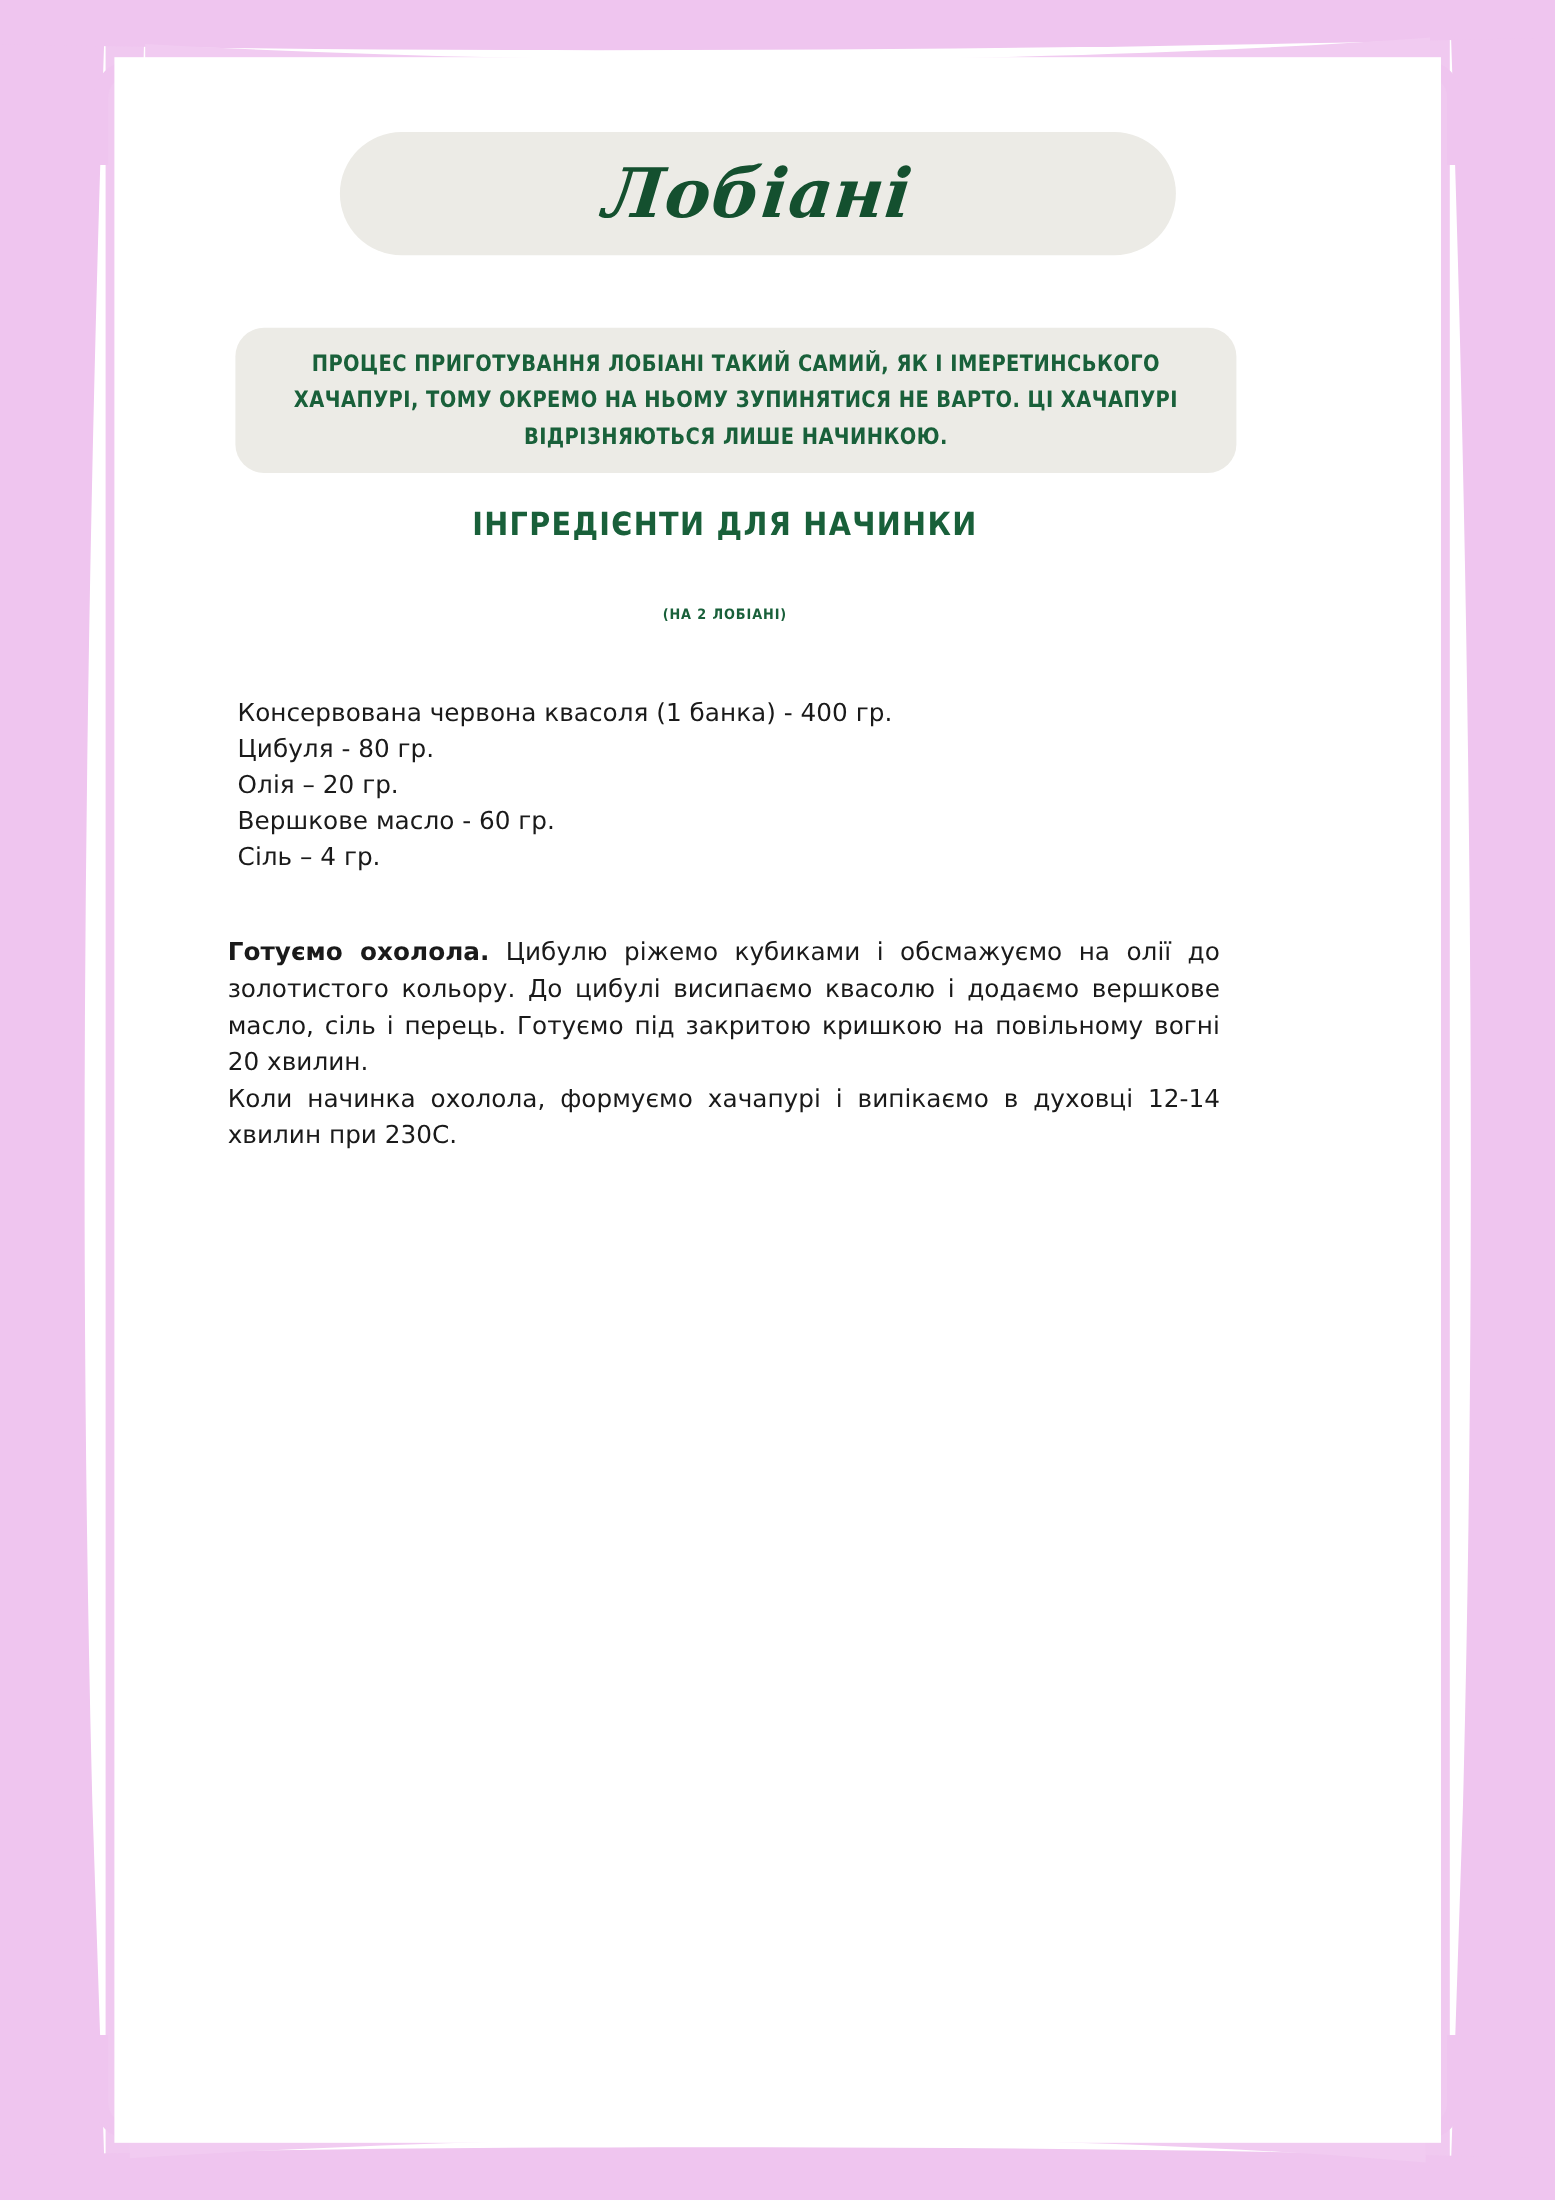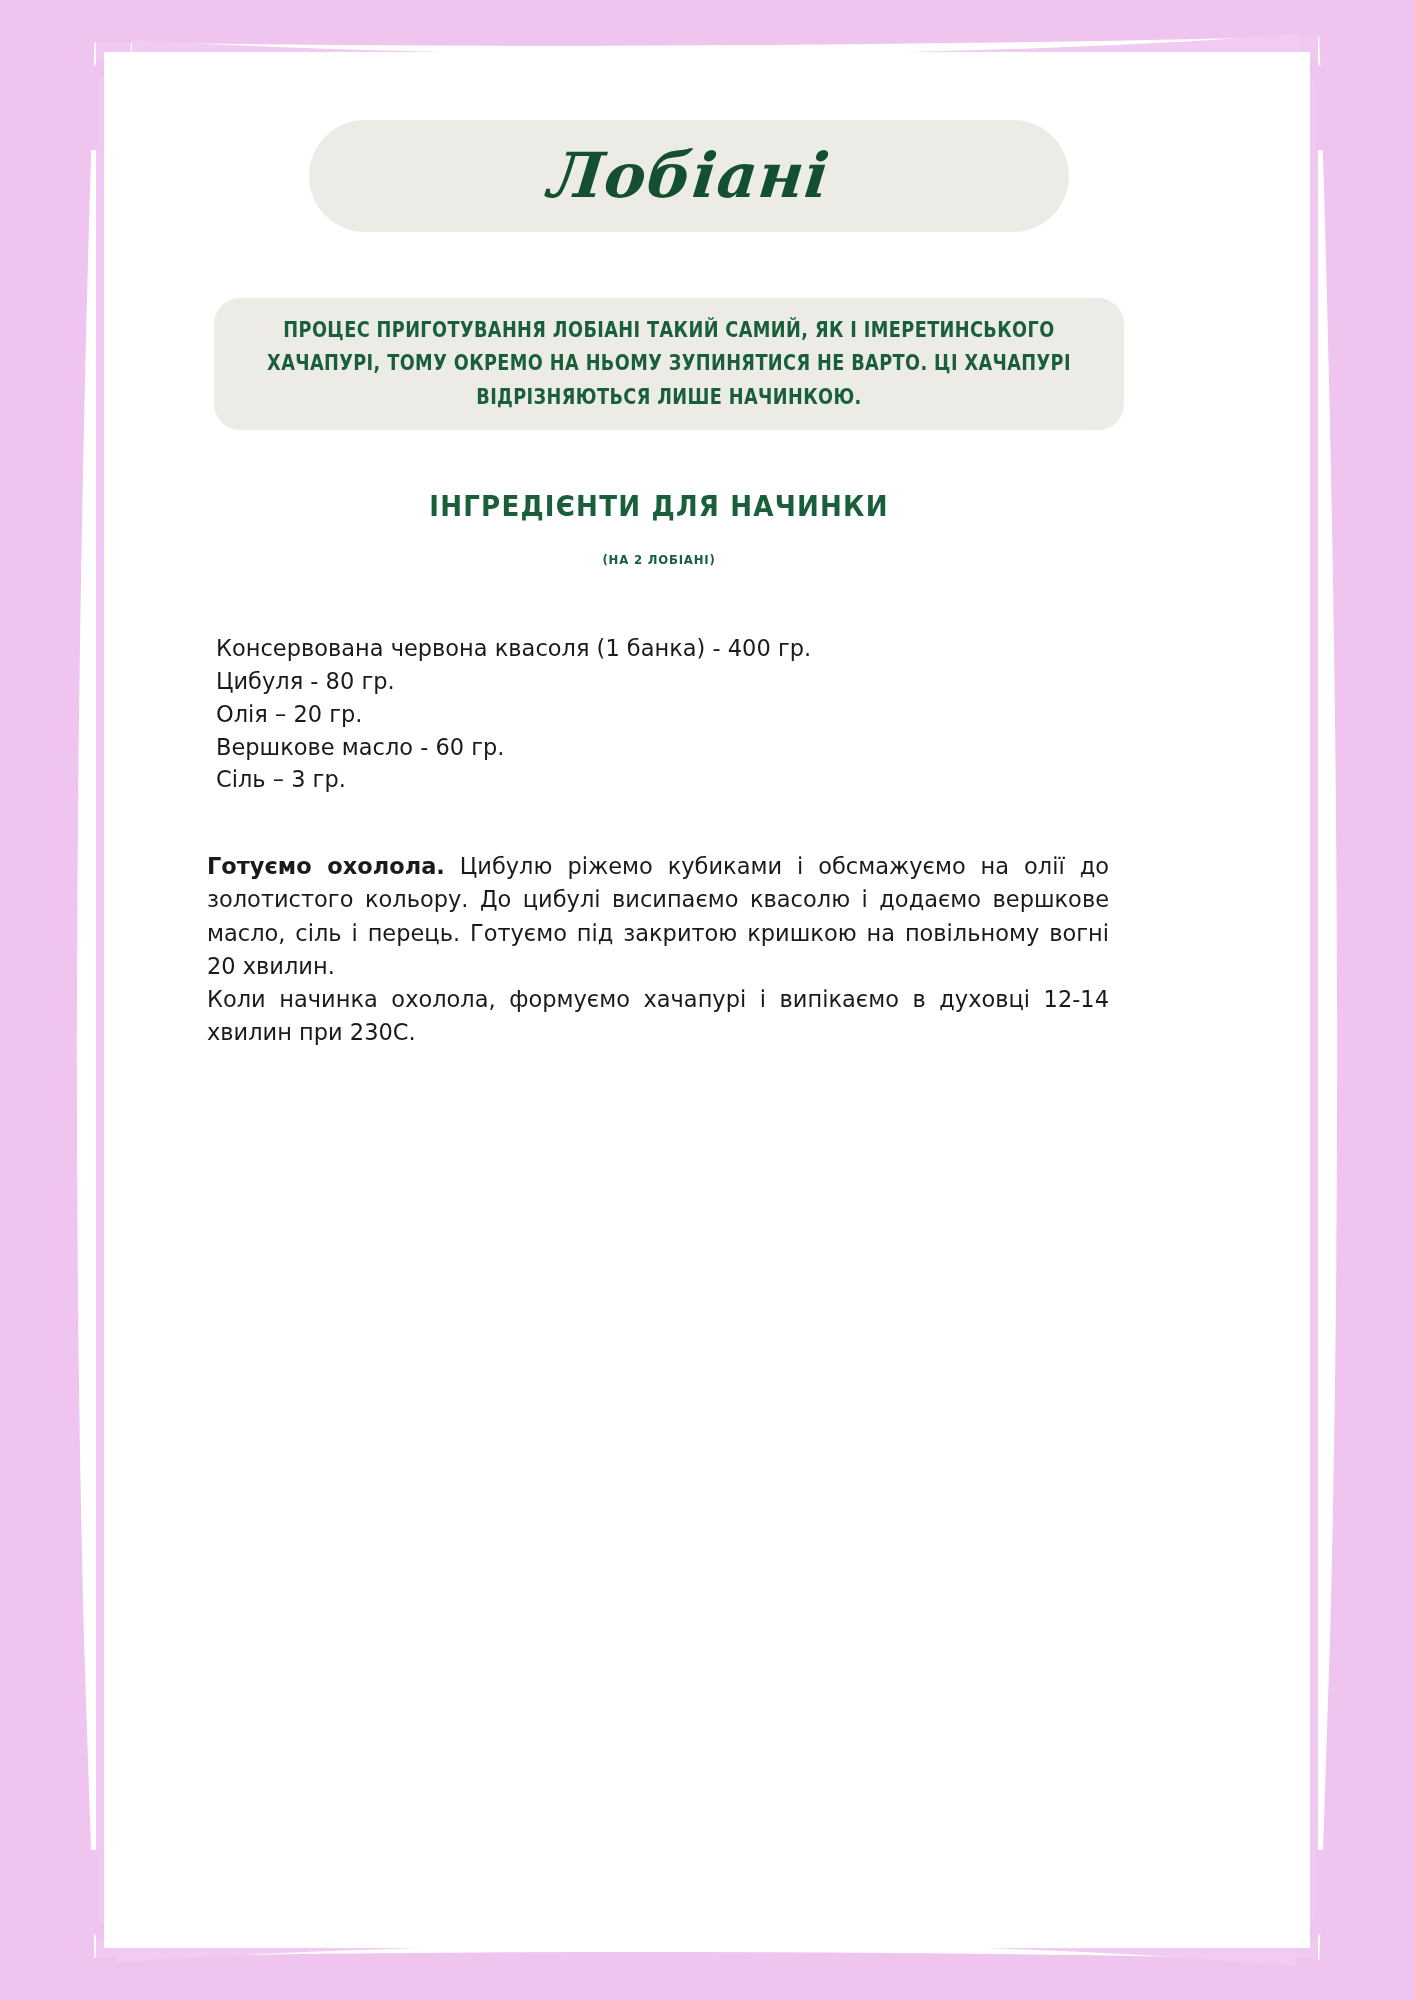--- a/index.html
+++ b/index.html
@@ -86,21 +86,21 @@
     letter-spacing: 0.4px;
     line-height: 1.62;
     text-transform: uppercase;
     transform: scaleX(0.96);
   }
 
   
   .section-heading {
     position: absolute;
     left: 0;
-    top: 437px;
+    top: 407px;
     width: 1110px;
     text-align: center;
     color: #19603a;
     font-family: "DejaVu Sans Condensed", "Liberation Sans Narrow", "Liberation Sans", sans-serif;
     font-weight: 700;
     font-size: 29px;
     letter-spacing: 1.2px;
     text-transform: uppercase;
   }
 
@@ -201,21 +201,21 @@
 
     <div class="section-heading">Інгредієнти для начинки</div>
 
     <div class="section-subheading">(на 2 лобіані)</div>
 
     <div class="ingredients">
       <div class="ingredient-line">Консервована червона квасоля (1 банка) - 400 гр.</div>
       <div class="ingredient-line">Цибуля - 80 гр.</div>
       <div class="ingredient-line">Олія – 20 гр.</div>
       <div class="ingredient-line">Вершкове масло - 60 гр.</div>
-      <div class="ingredient-line">Сіль – 3 гр.</div>
+      <div class="ingredient-line">Сіль – 4 гр.</div>
     </div>
 
     <div class="method">
       <p><b>Готуємо охолола.</b><span> Цибулю ріжемо кубиками і обсмажуємо на олії до золотистого кольору. До цибулі висипаємо квасолю і додаємо вершкове масло, сіль і перець. Готуємо під закритою кришкою на повільному вогні 20 хвилин.</span></p>
       <p class="last">Коли начинка охолола, формуємо хачапурі і випікаємо в духовці 12-14 хвилин при 230С.</p>
     </div>
 
   </div>
 </div>
 

